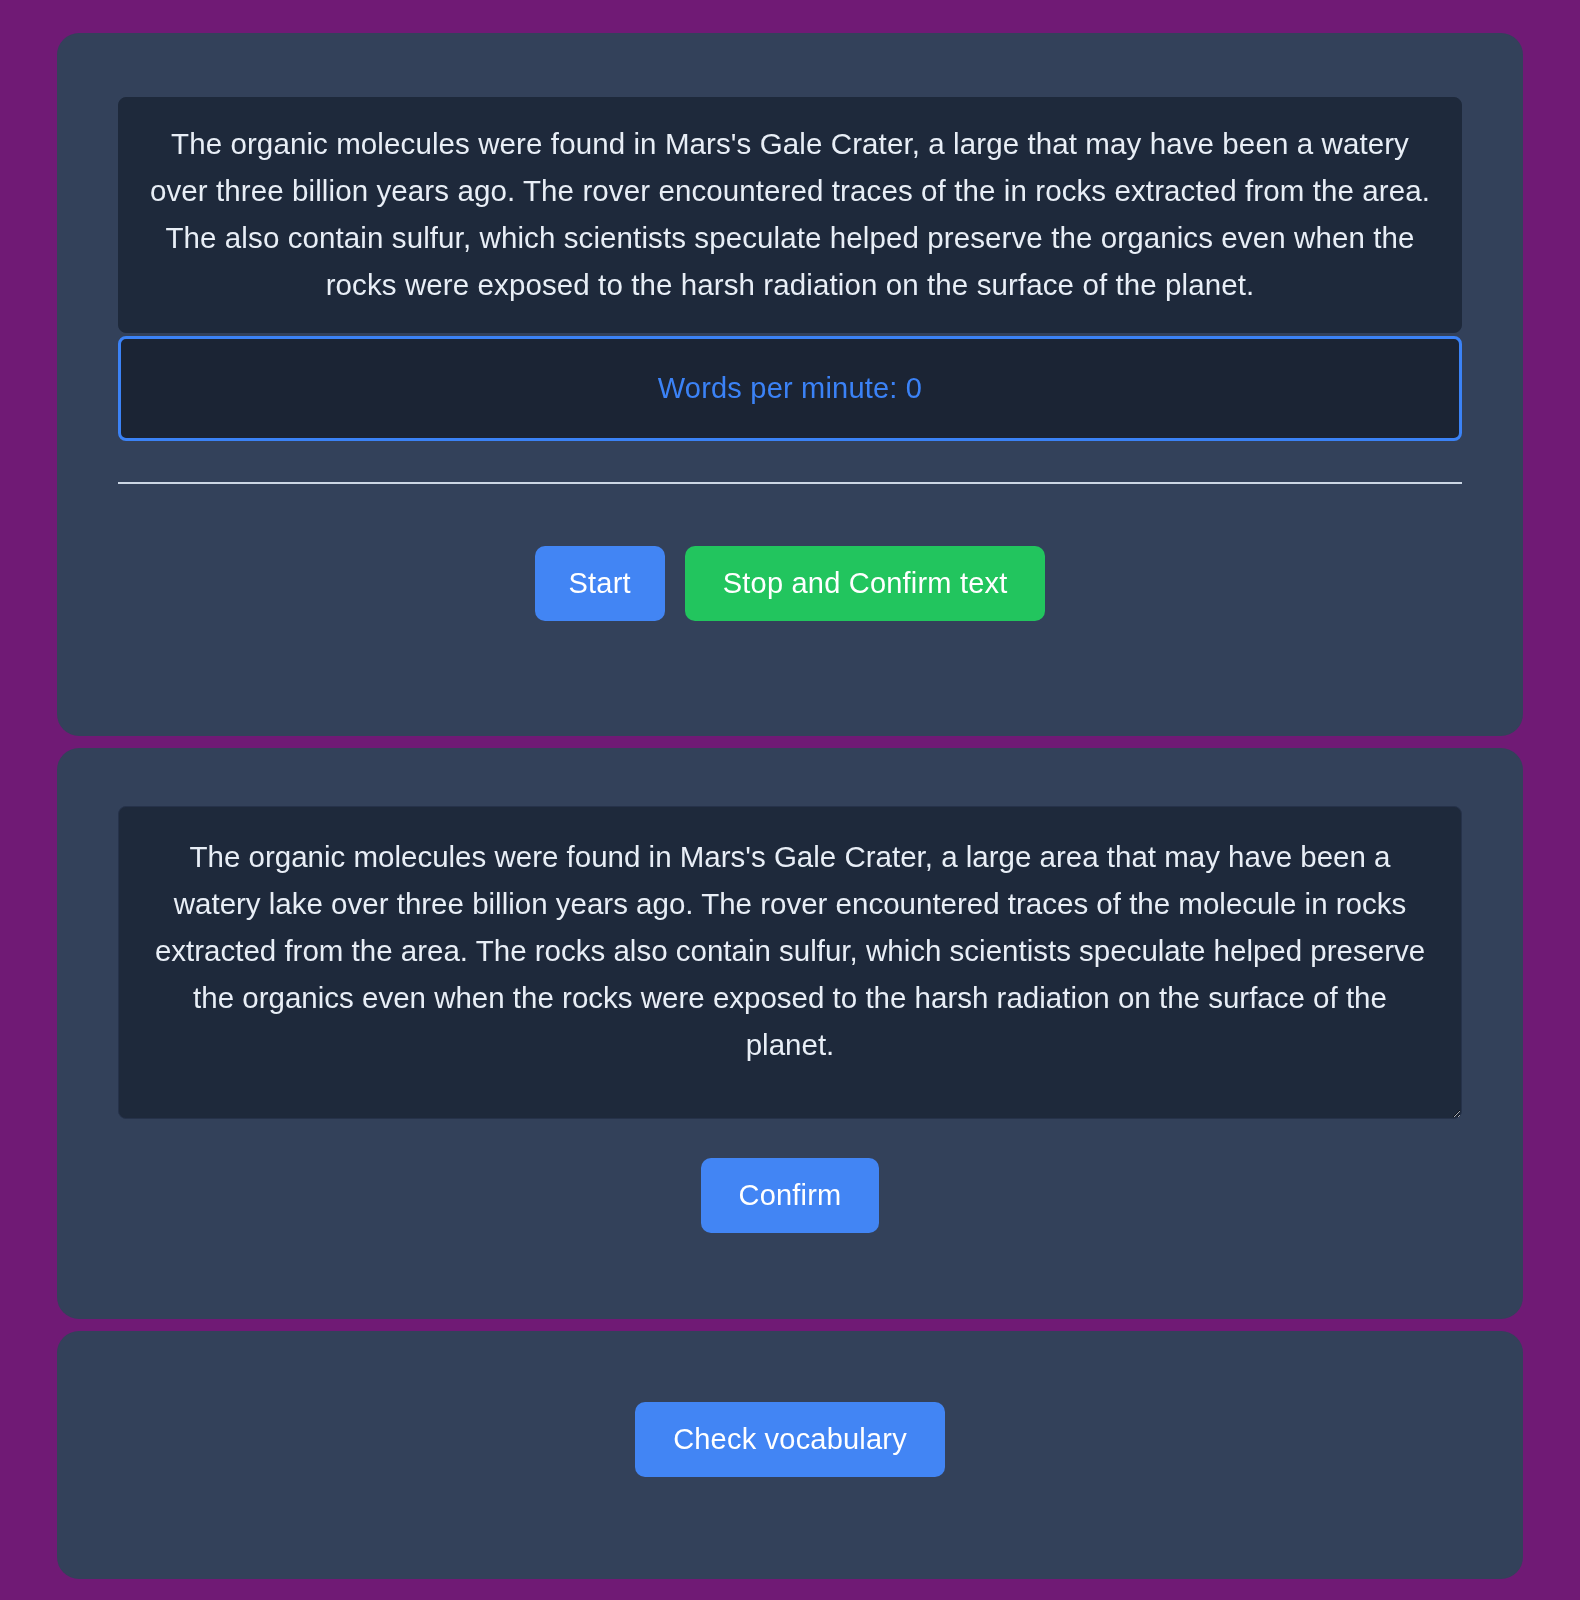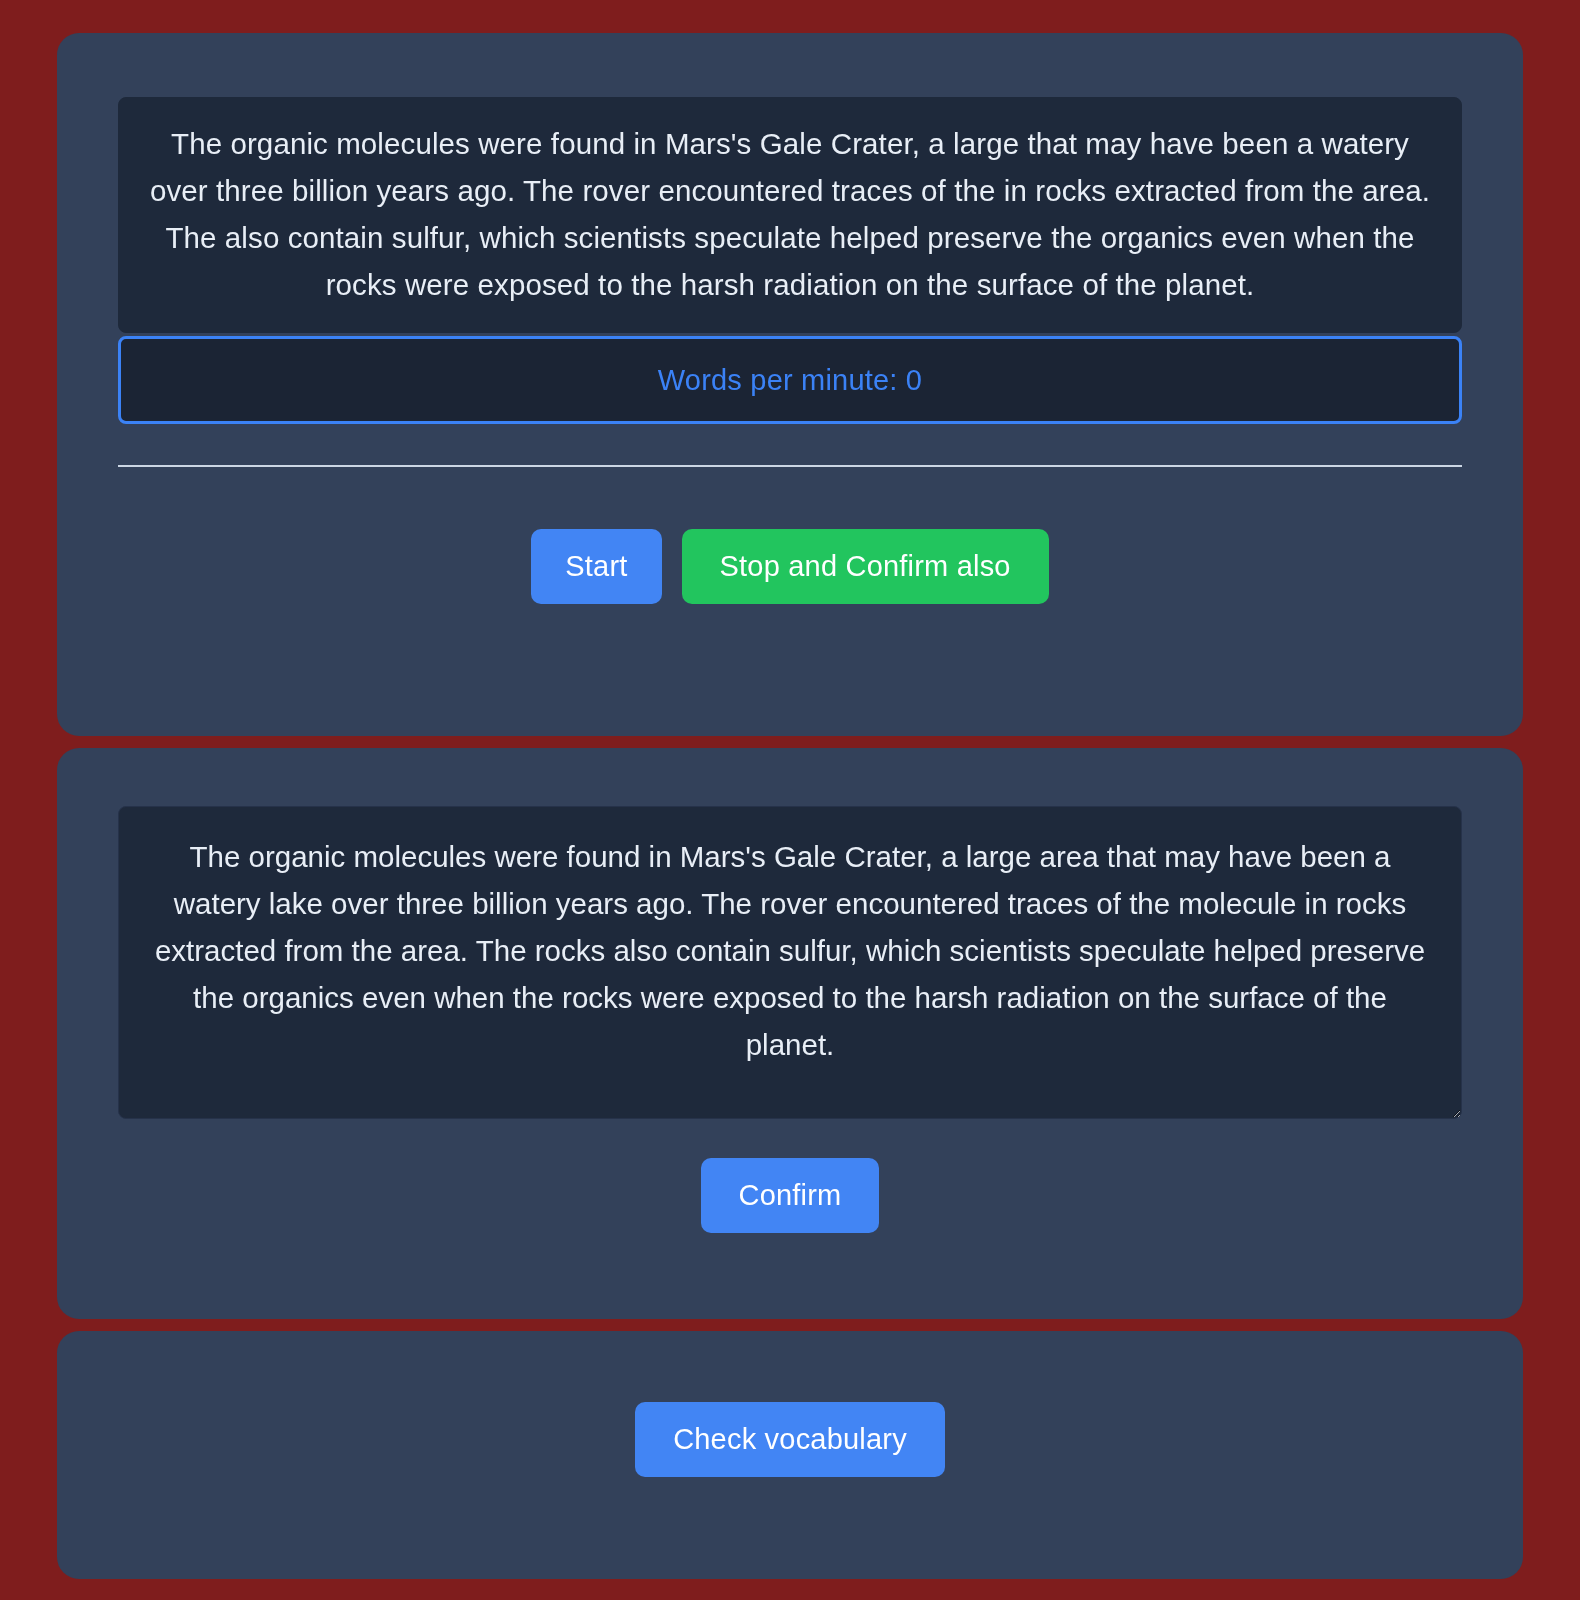--- a/index.html
+++ b/index.html
@@ -8,21 +8,21 @@
     padding: 0;
     background: #0f172a;
     width: 1580px;
     height: 1600px;
     font-family: "Liberation Sans", sans-serif;
     overflow: hidden;
   }
   .page {
     width: 1580px;
     min-height: 1600px;
-    background: #7f1d1d;
+    background: #701a75;
     padding: 33px 57px 0 57px;
   }
   .panel {
     background: #33415a;
     border-radius: 22px;
     width: 1466px;
     margin-bottom: 12px;
     padding: 12px;
   }
   
@@ -40,21 +40,21 @@
     line-height: 47px;
     text-align: center;
     font-weight: 400;
     letter-spacing: 0.1px;
   }
   .wpm-box {
     margin-top: 3px;
     background: #1b2434;
     border: 3px solid #3b82f6;
     border-radius: 8px;
-    height: 88px;
+    height: 105px;
     display: flex;
     align-items: center;
     justify-content: center;
     color: #3b82f6;
     font-size: 29px;
     letter-spacing: 0.2px;
   }
   .divider {
     margin: 41px 0 0 0;
     height: 2px;
@@ -133,21 +133,21 @@
     <div class="passage-box">The organic molecules were found in Mars's Gale Crater, a large that may have been a watery over three billion years ago. The rover encountered traces of the in rocks extracted from the area. The also contain sulfur, which scientists speculate helped preserve the organics even when the rocks were exposed to the harsh radiation on the surface of the planet.</div>
 
     <div class="wpm-box">
       <span>Words per minute: 0</span>
     </div>
 
     <hr class="divider">
 
     <div class="btn-row">
       <button class="btn btn-blue btn-start">Start</button>
-      <button class="btn btn-green btn-stop">Stop and Confirm also</button>
+      <button class="btn btn-green btn-stop">Stop and Confirm text</button>
     </div>
 
   </section>
 
   <section class="panel panel-compare">
 
     <textarea class="user-textarea" placeholder="" style="">The organic molecules were found in Mars's Gale Crater, a large area that may have been a watery lake over three billion years ago. The rover encountered traces of the molecule in rocks extracted from the area. The rocks also contain sulfur, which scientists speculate helped preserve the organics even when the rocks were exposed to the harsh radiation on the surface of the planet.</textarea>
 
     <div class="compare-row">
       <button class="btn btn-blue btn-compare">Confirm</button>

